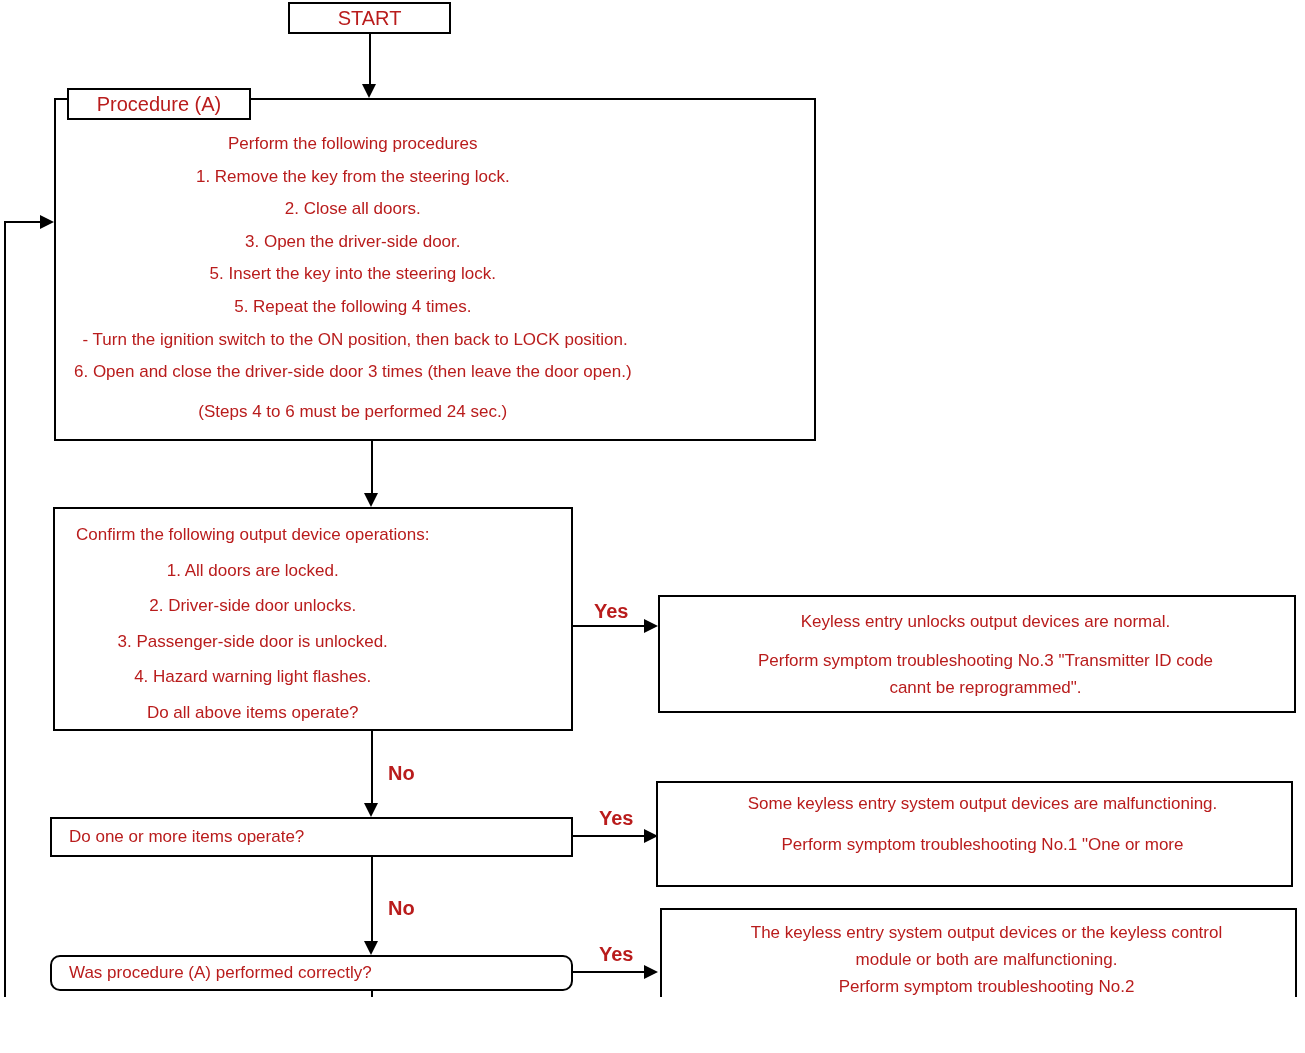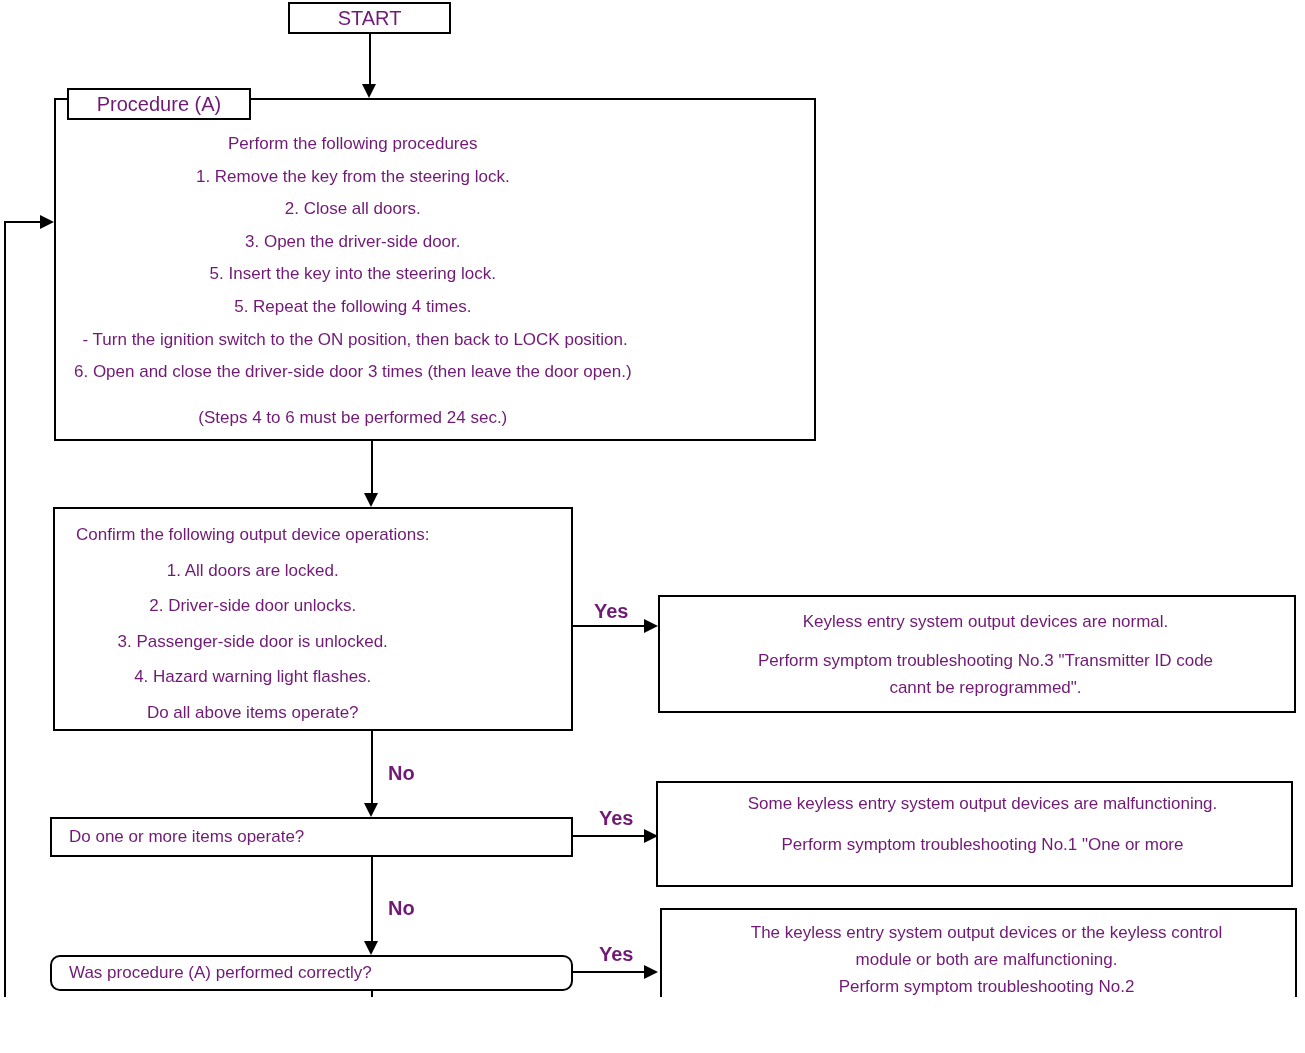--- a/index.html
+++ b/index.html
@@ -1,38 +1,38 @@
 <!DOCTYPE html>
 <html><head>
 <meta charset="utf-8">
 <style>
   html,body{margin:0;padding:0;background:#ffffff;}
   .canvas{
     position:relative;width:1305px;height:997px;background:#ffffff;
-    font-family:"Liberation Sans","DejaVu Sans",sans-serif;color:#701a75;
+    font-family:"Liberation Sans","DejaVu Sans",sans-serif;color:#b91c1c;
     overflow:hidden;
   }
   .box{position:absolute;border:2px solid #000;background:#fff;box-sizing:border-box;}
   .lineh,.linev{position:absolute;background:#000;}
   .arrd{position:absolute;width:0;height:0;border-left:7px solid transparent;
         border-right:7px solid transparent;border-top:14px solid #000;}
   .arrr{position:absolute;width:0;height:0;border-top:7px solid transparent;
         border-bottom:7px solid transparent;border-left:14px solid #000;}
   .blbl{position:absolute;font-weight:bold;font-size:20px;line-height:24px;}
   .tl{white-space:pre;font-size:17px;text-align:center;}
   .centered{display:flex;align-items:center;justify-content:center;font-size:20px;}
   .qtext{display:flex;align-items:center;padding-left:17px;font-size:17px;}
   
   .start{left:288px;top:2px;width:163px;height:32px;}
   
   .tag{left:67px;top:88px;width:184px;height:32px;z-index:2;}
   .procbox{left:54px;top:98px;width:762px;height:343px;}
   .proc-text{position:absolute;left:74px;top:128px;z-index:3;}
   .proc-text .tl{line-height:32.6px;}
-  .proc-text .tl.steps{margin-top:13px;}
+  .proc-text .tl.steps{margin-top:7px;}
   
   .confirmbox{left:53px;top:507px;width:520px;height:224px;}
   .confirm-text{position:absolute;left:76px;top:517px;}
   .confirm-text .tl{line-height:35.6px;}
   
   .q2{left:50px;top:817px;width:523px;height:40px;}
   .q3{left:50px;top:955px;width:523px;height:36px;border-radius:10px;}
   
   .r1{left:658px;top:595px;width:638px;height:118px;padding:11px 0 0 17px;}
   .r1 .tl{line-height:27px;}
@@ -81,21 +81,21 @@
     <div class="tl">3. Passenger-side door is unlocked.</div>
     <div class="tl">4. Hazard warning light flashes.</div>
     <div class="tl">Do all above items operate?</div>
   </div>
 
   <div class="blbl" style="left:594px;top:599px;">Yes</div>
   <div class="lineh" style="left:573px;top:625px;width:71px;height:2px;"></div>
   <div class="arrr" style="left:644px;top:619px;"></div>
 
   <div class="box r1">
-    <div class="tl">Keyless entry system output devices are normal.</div>
+    <div class="tl">Keyless entry unlocks output devices are normal.</div>
     <div class="tl p2">Perform symptom troubleshooting No.3 "Transmitter ID code</div>
     <div class="tl">cannt be reprogrammed".</div>
   </div>
 
   <div class="blbl" style="left:388px;top:761px;">No</div>
   <div class="linev" style="left:371px;top:731px;width:2px;height:72px;"></div>
   <div class="arrd" style="left:364px;top:803px;"></div>
 
   <div class="box q2 qtext">
     <span>Do one or more items operate?</span>

